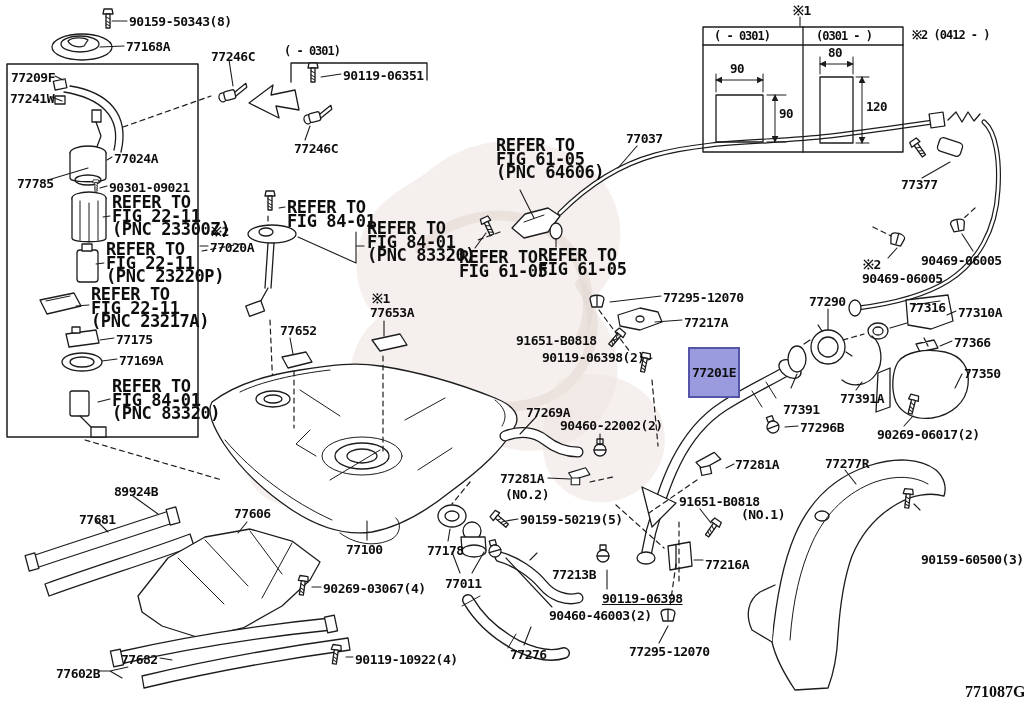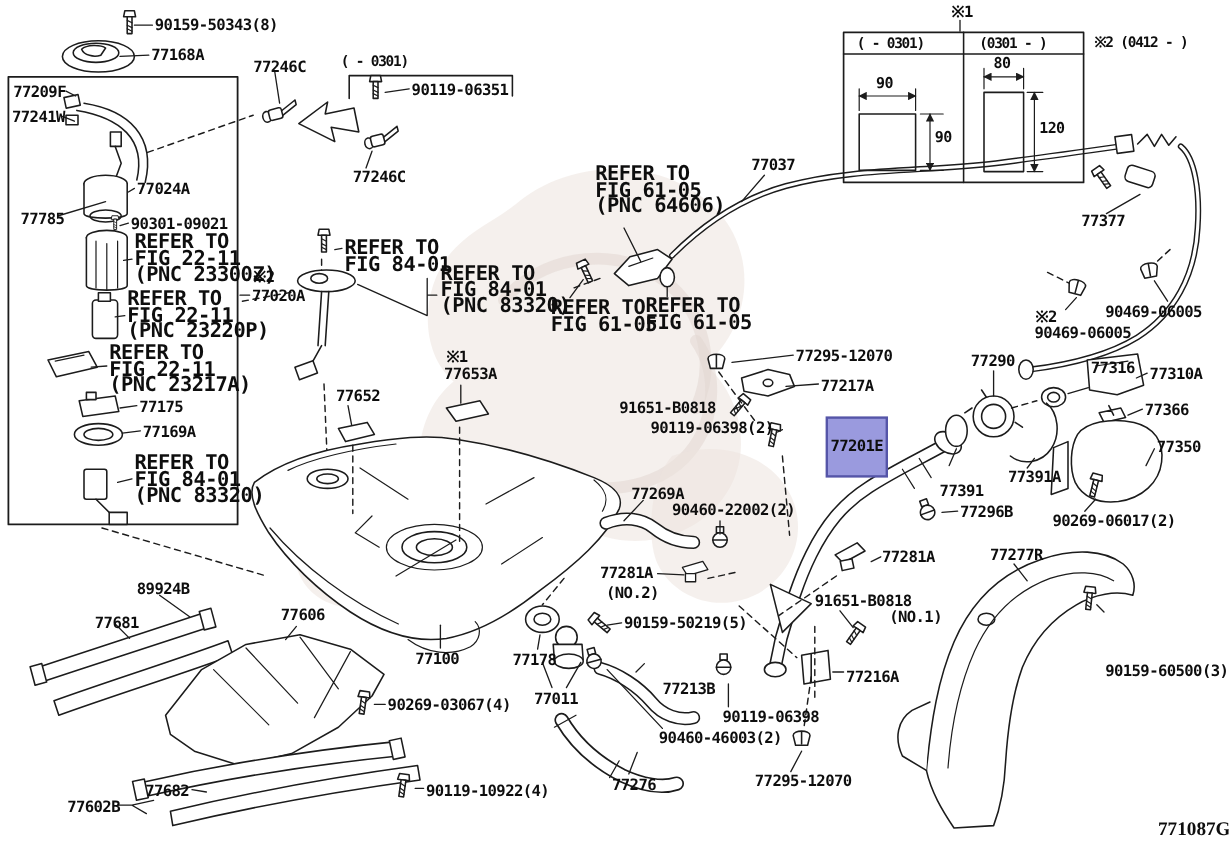--- a/index.html
+++ b/index.html
@@ -412,21 +412,21 @@
       <div class="lbl part" style="left: 500px; top: 471px;">77281A</div>
       <div class="lbl part" style="left: 505px; top: 487px;">(NO.2)</div>
       <div class="lbl part" style="left: 735px; top: 457px;">77281A</div>
       <div class="lbl part" style="left: 741px; top: 473px; margin-top: 34px;">(NO.1)</div>
       <div class="lbl part" style="left: 679px; top: 494px;">91651-B0818</div>
       <div class="lbl part" style="left: 520px; top: 512px;">90159-50219(5)</div>
       <div class="lbl part" style="left: 427px; top: 543px;">77178</div>
       <div class="lbl part" style="left: 445px; top: 576px;">77011</div>
       <div class="lbl part" style="left: 552px; top: 539px; margin-top: 28px;">77213B</div>
       <div class="lbl part" style="left: 705px; top: 557px;">77216A</div>
-      <div class="lbl part" style="left: 602px; top: 591px;">90119-06398</div>
+      <div class="lbl part" style="left: 602px; top: 591px; text-decoration: underline;">90119-06398</div>
       <div class="lbl part" style="left: 549px; top: 608px;">90460-46003(2)</div>
       <div class="lbl part" style="left: 510px; top: 647px;">77276</div>
       <div class="lbl part" style="left: 629px; top: 644px;">77295-12070</div>
       <div class="lbl part" style="left: 825px; top: 456px;">77277R</div>
       <div class="lbl part" style="left: 921px; top: 532px; margin-top: 20px;">90159-60500(3)</div>
       <div class="lbl part" style="left: 346px; top: 542px;">77100</div>
       <div class="lbl part" style="left: 114px; top: 484px;">89924B</div>
       <div class="lbl part" style="left: 79px; top: 512px;">77681</div>
       <div class="lbl part" style="left: 234px; top: 506px;">77606</div>
       <div class="lbl part" style="left: 323px; top: 581px;">90269-03067(4)</div>

